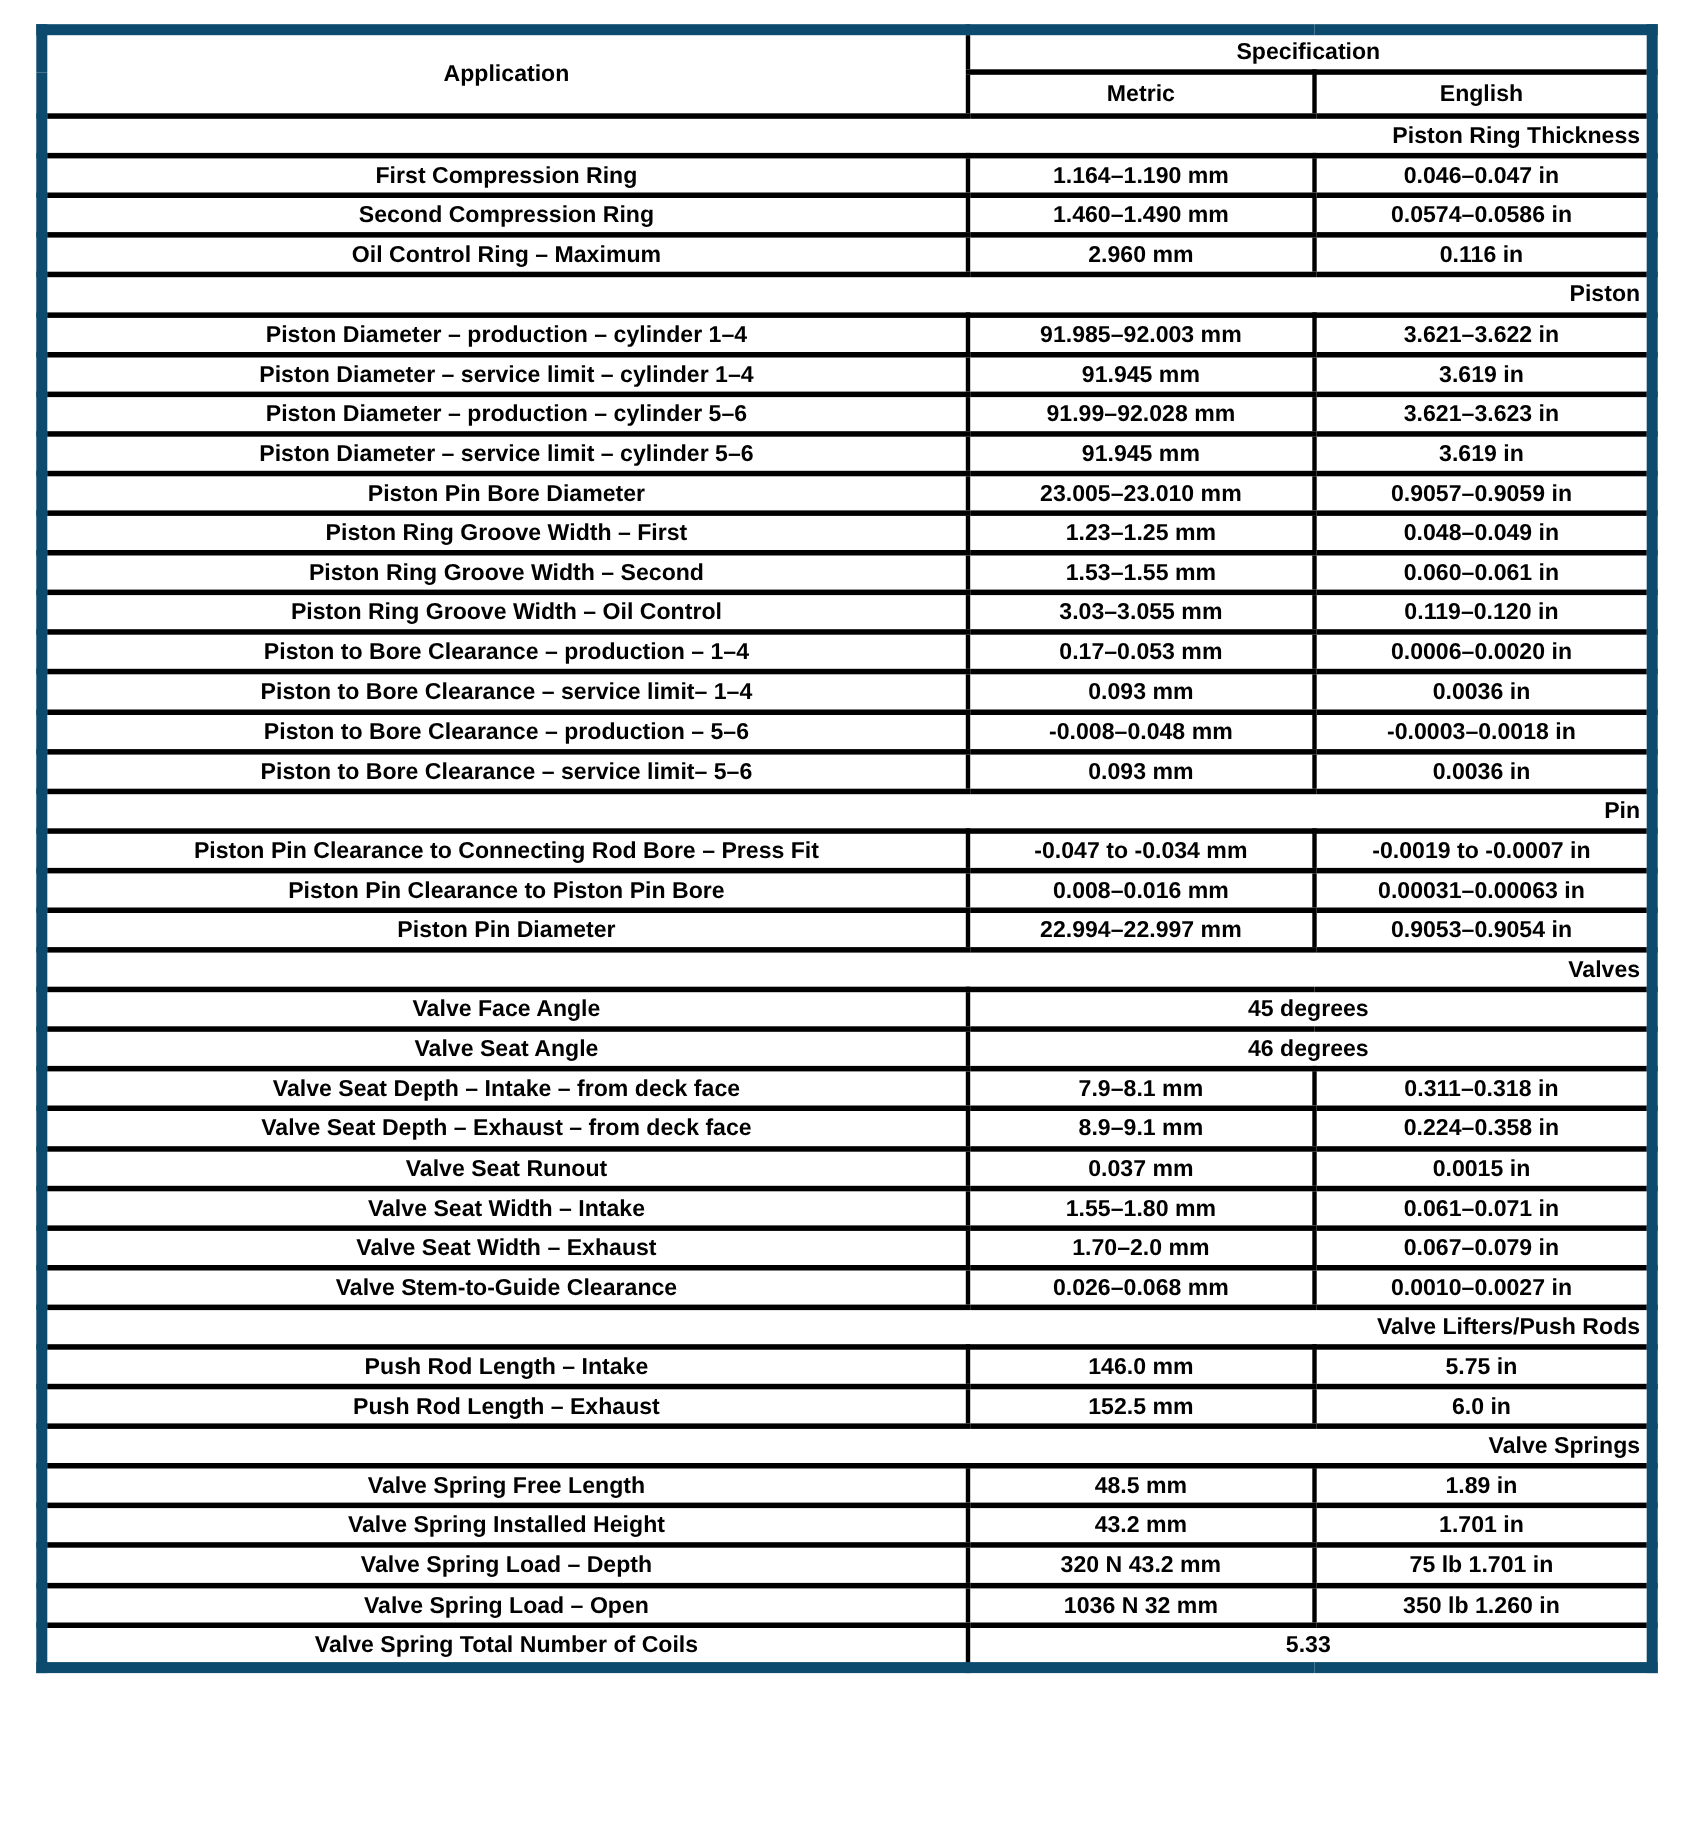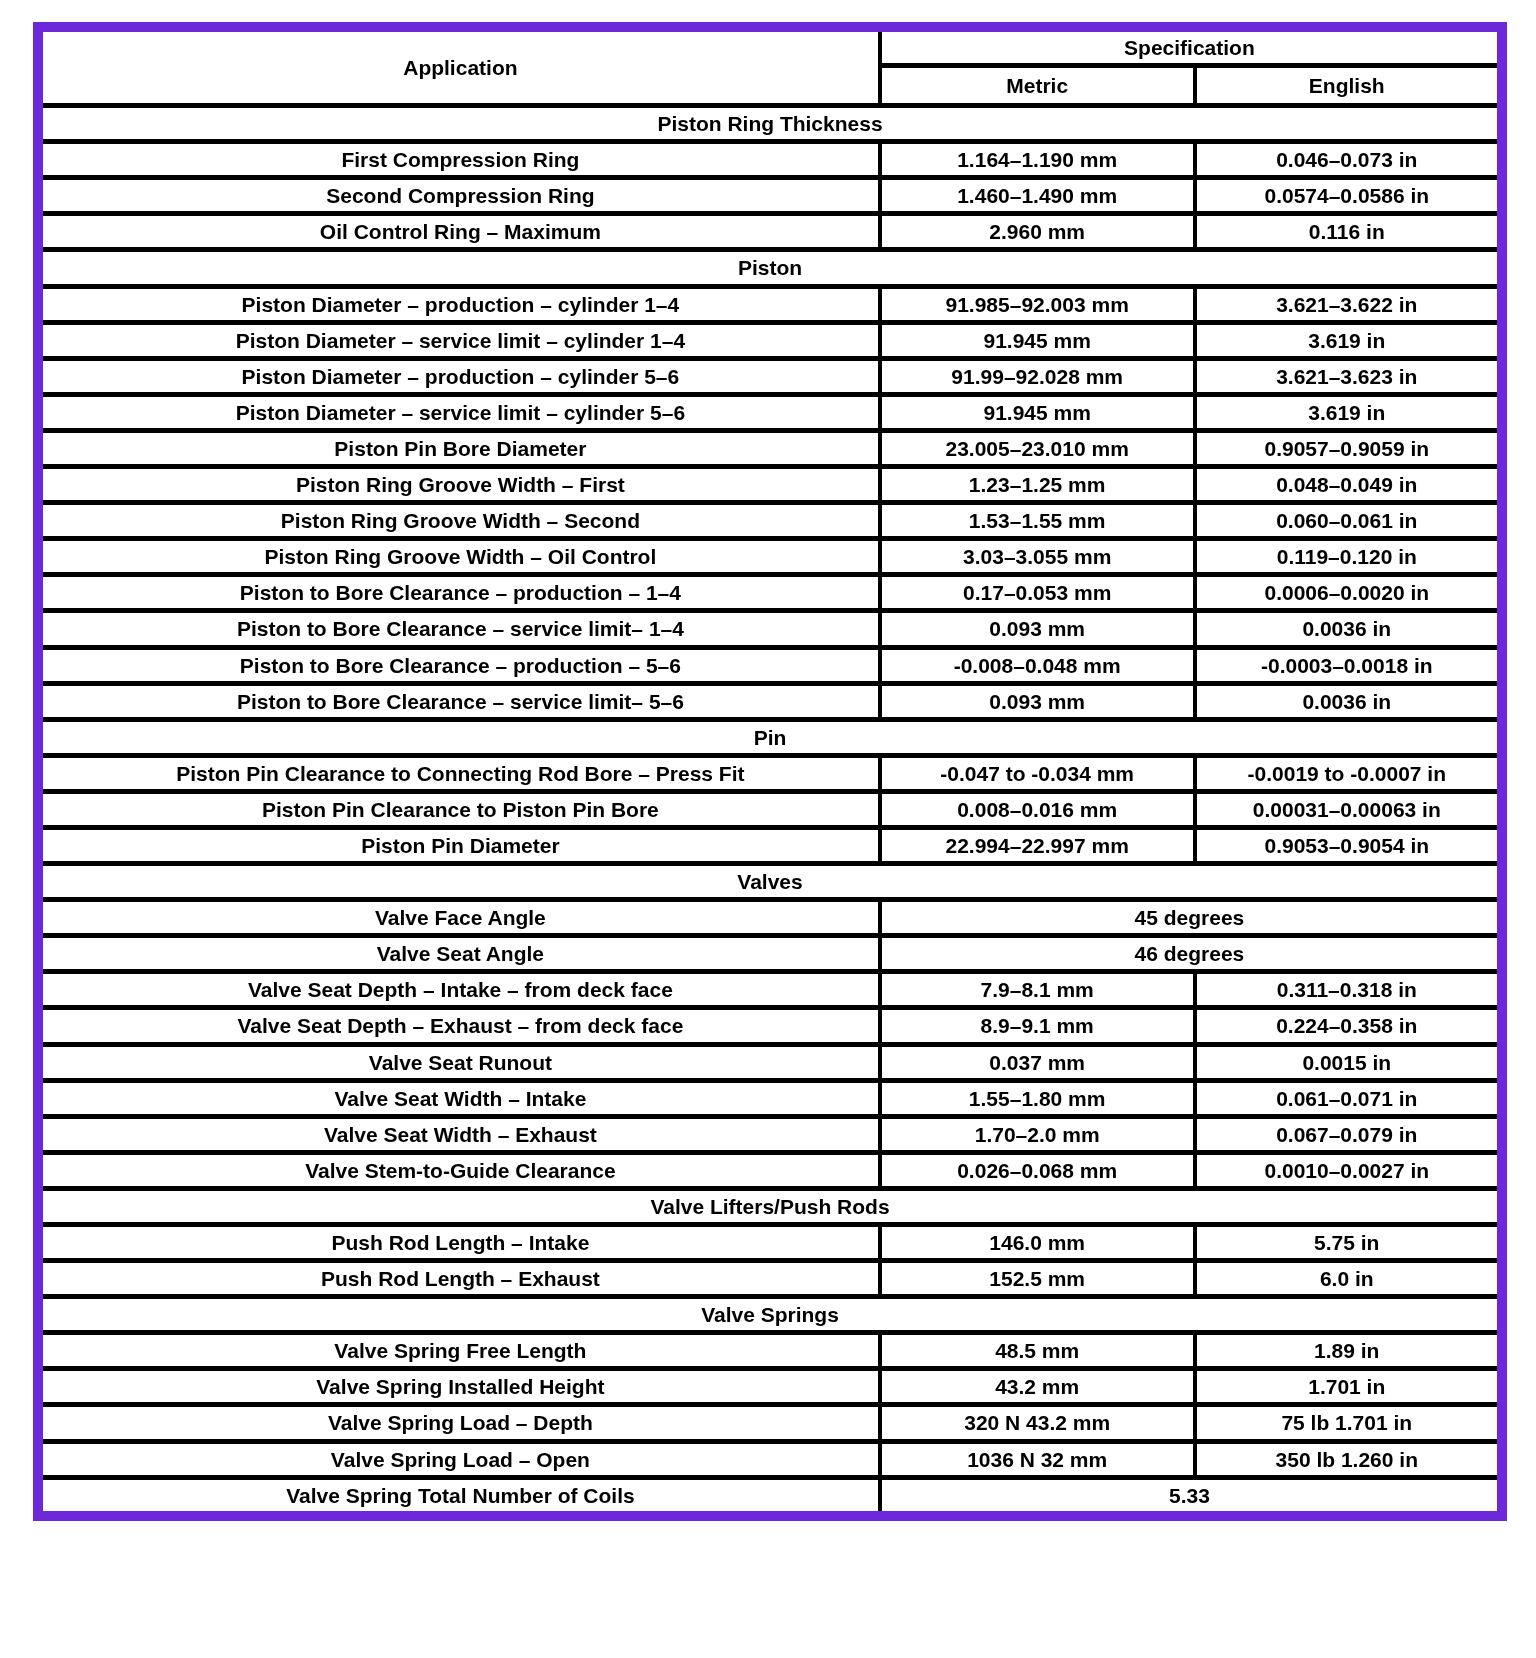--- a/index.html
+++ b/index.html
@@ -21,42 +21,42 @@
     top: 22px;
     width: 1474px;
     border-collapse: collapse;
     table-layout: fixed;
     color: #000;
   }
   table.spec, table.spec th, table.spec td {
     border: 4px solid #000;
   }
   table.spec {
-    border: 10px solid #6d28d9;
+    border: 10px solid #0c4a6e;
   }
   table.spec th, table.spec td {
     border-top-width: 5px;
     border-bottom-width: 5px;
     font-weight: 700;
     font-size: 21px;
     line-height: 1.1;
     padding: 4px 6px;
     overflow: hidden;
     white-space: nowrap;
   }
   thead tr.r1 { height: 34px; }
   thead tr.r2 { height: 40px; }
   tbody tr { height: 35px; }
   th { text-align: center; vertical-align: middle; }
   td.app {
     text-align: center;
     padding-left: 42px;
   }
   td.section {
-    text-align: center;
+    text-align: right;
     padding-left: 12px;
   }
   td.val {
     text-align: center;
   }
 </style>
 </head>
 <body>
 
 <div class="page">
@@ -76,21 +76,21 @@
         <th>English</th>
       </tr>
     </thead>
     <tbody id="rows">
         <tr>
           <td class="section" colspan="3">Piston Ring Thickness</td>
         </tr>
         <tr>
           <td class="app">First Compression Ring</td>
           <td class="val">1.164–1.190 mm</td>
-          <td class="val">0.046–0.073 in</td>
+          <td class="val">0.046–0.047 in</td>
         </tr>
         <tr>
           <td class="app">Second Compression Ring</td>
           <td class="val">1.460–1.490 mm</td>
           <td class="val">0.0574–0.0586 in</td>
         </tr>
         <tr>
           <td class="app">Oil Control Ring – Maximum</td>
           <td class="val">2.960 mm</td>
           <td class="val">0.116 in</td>

